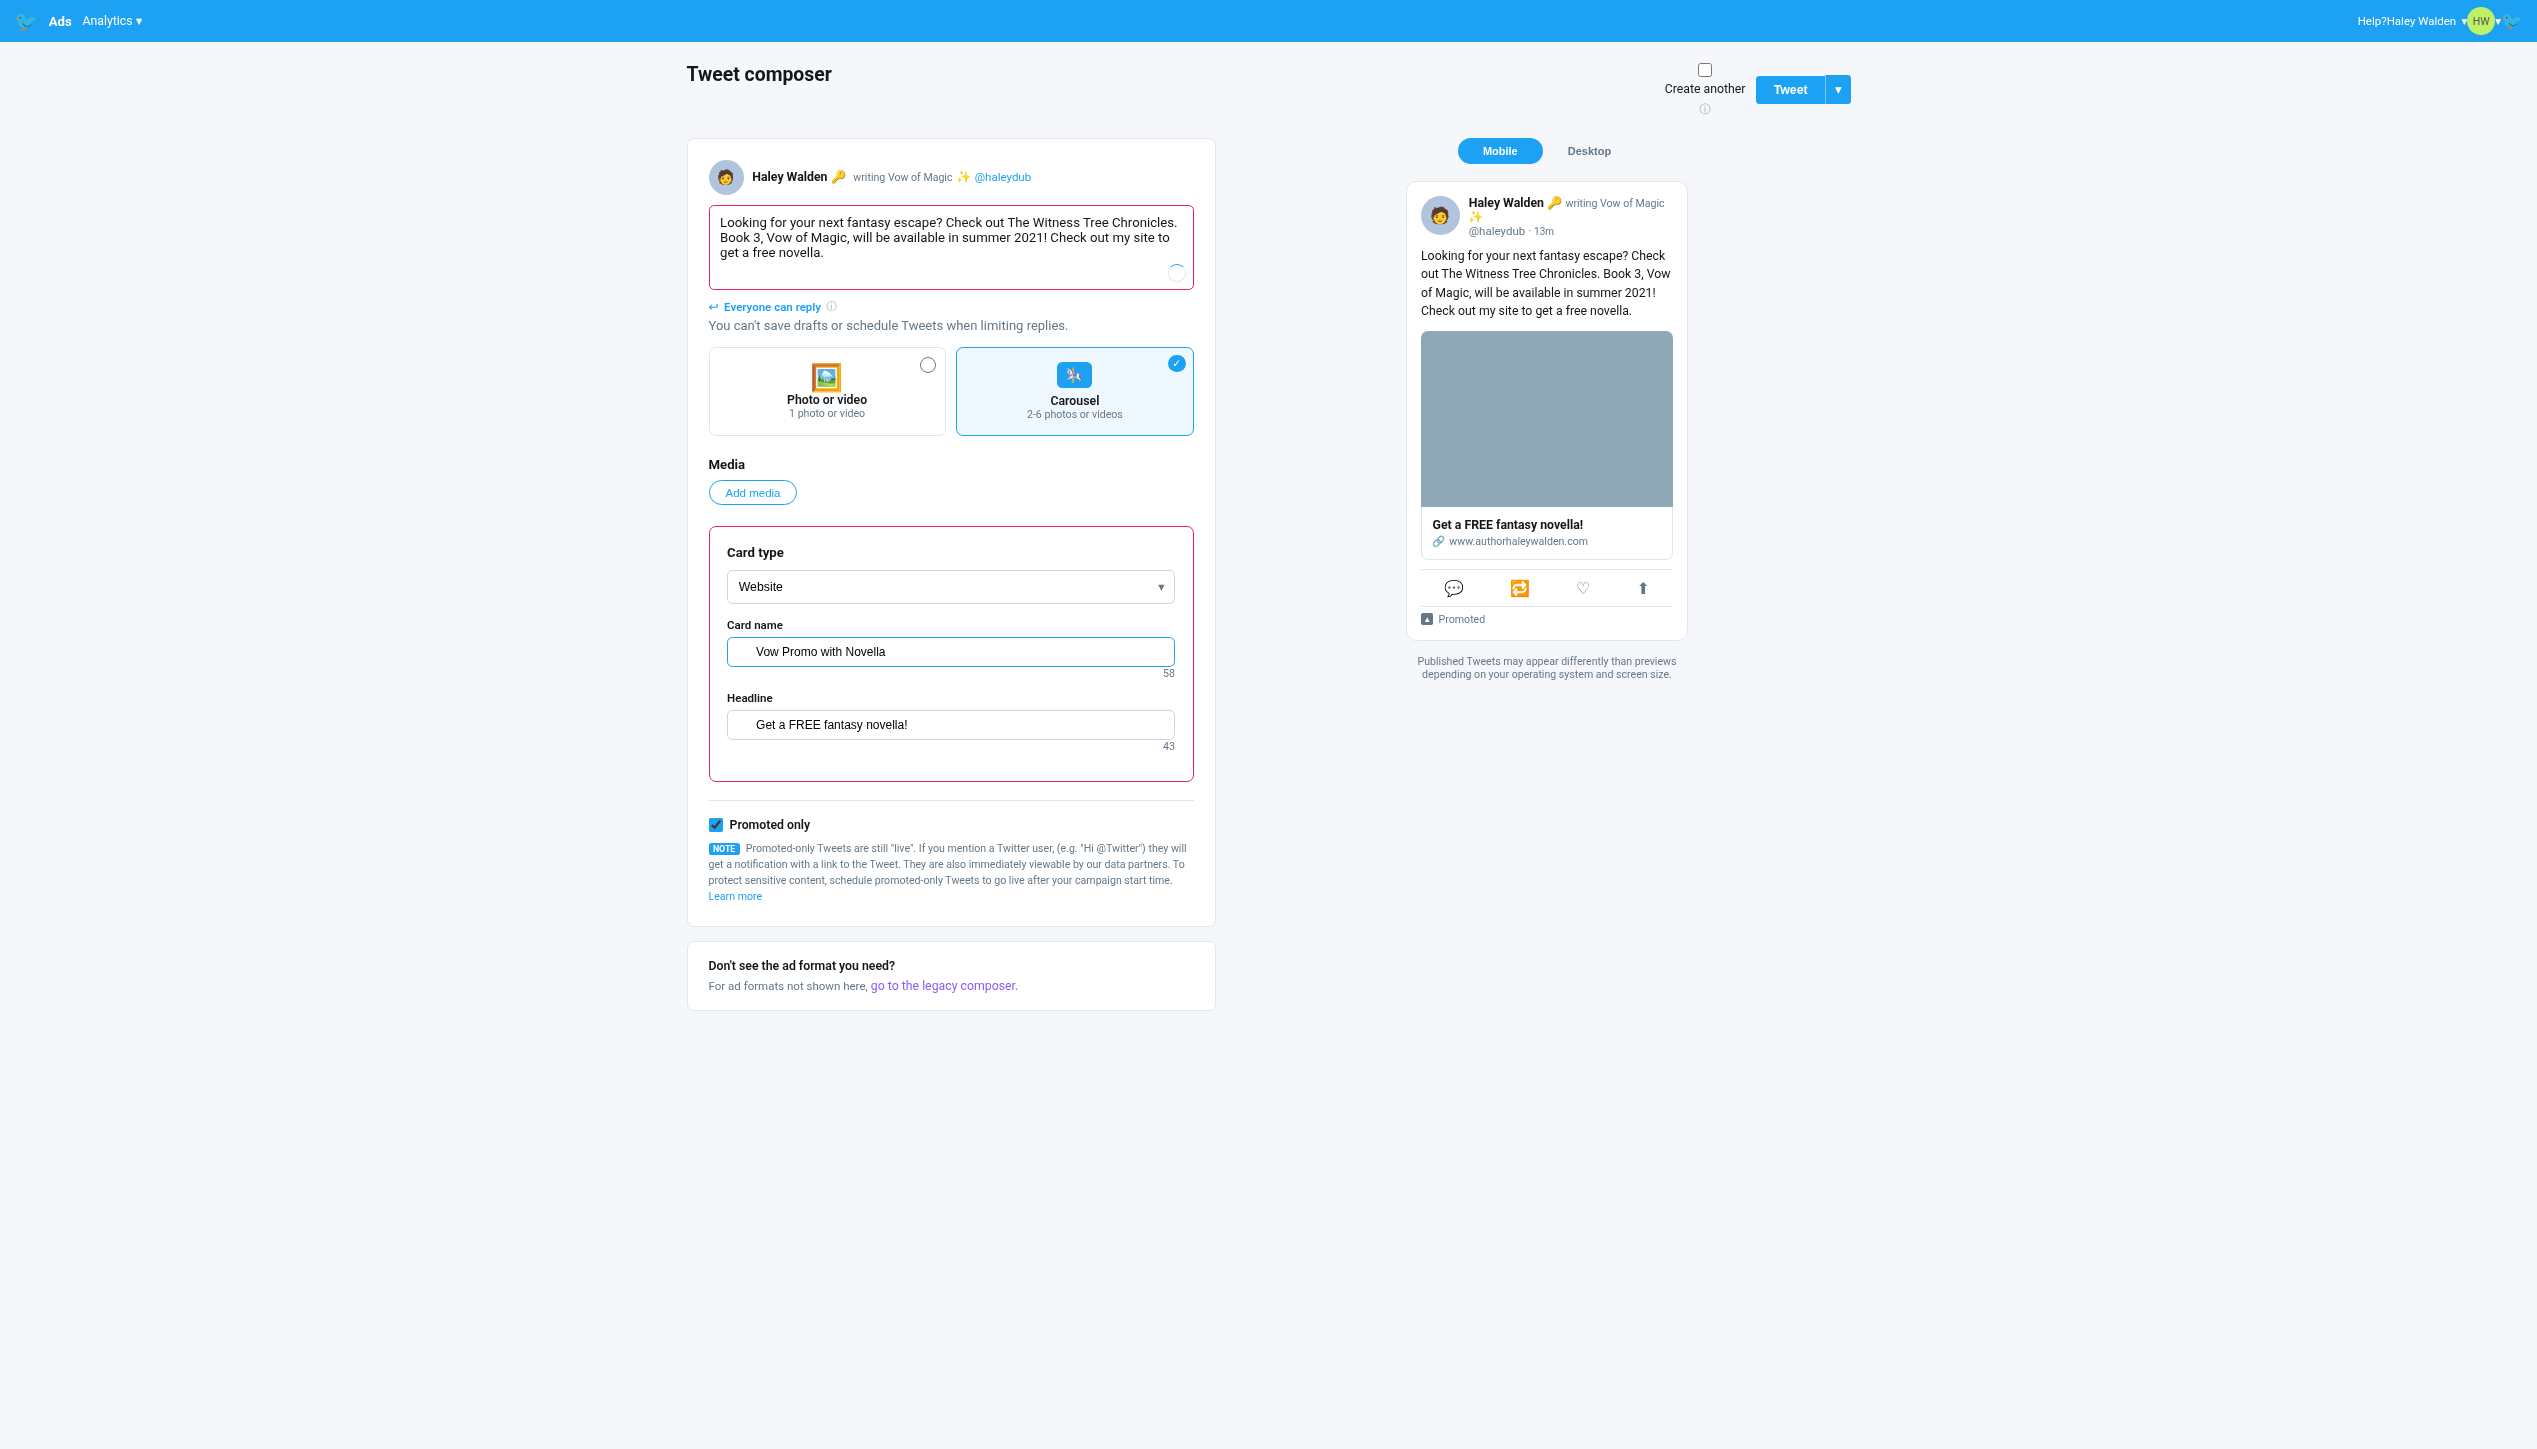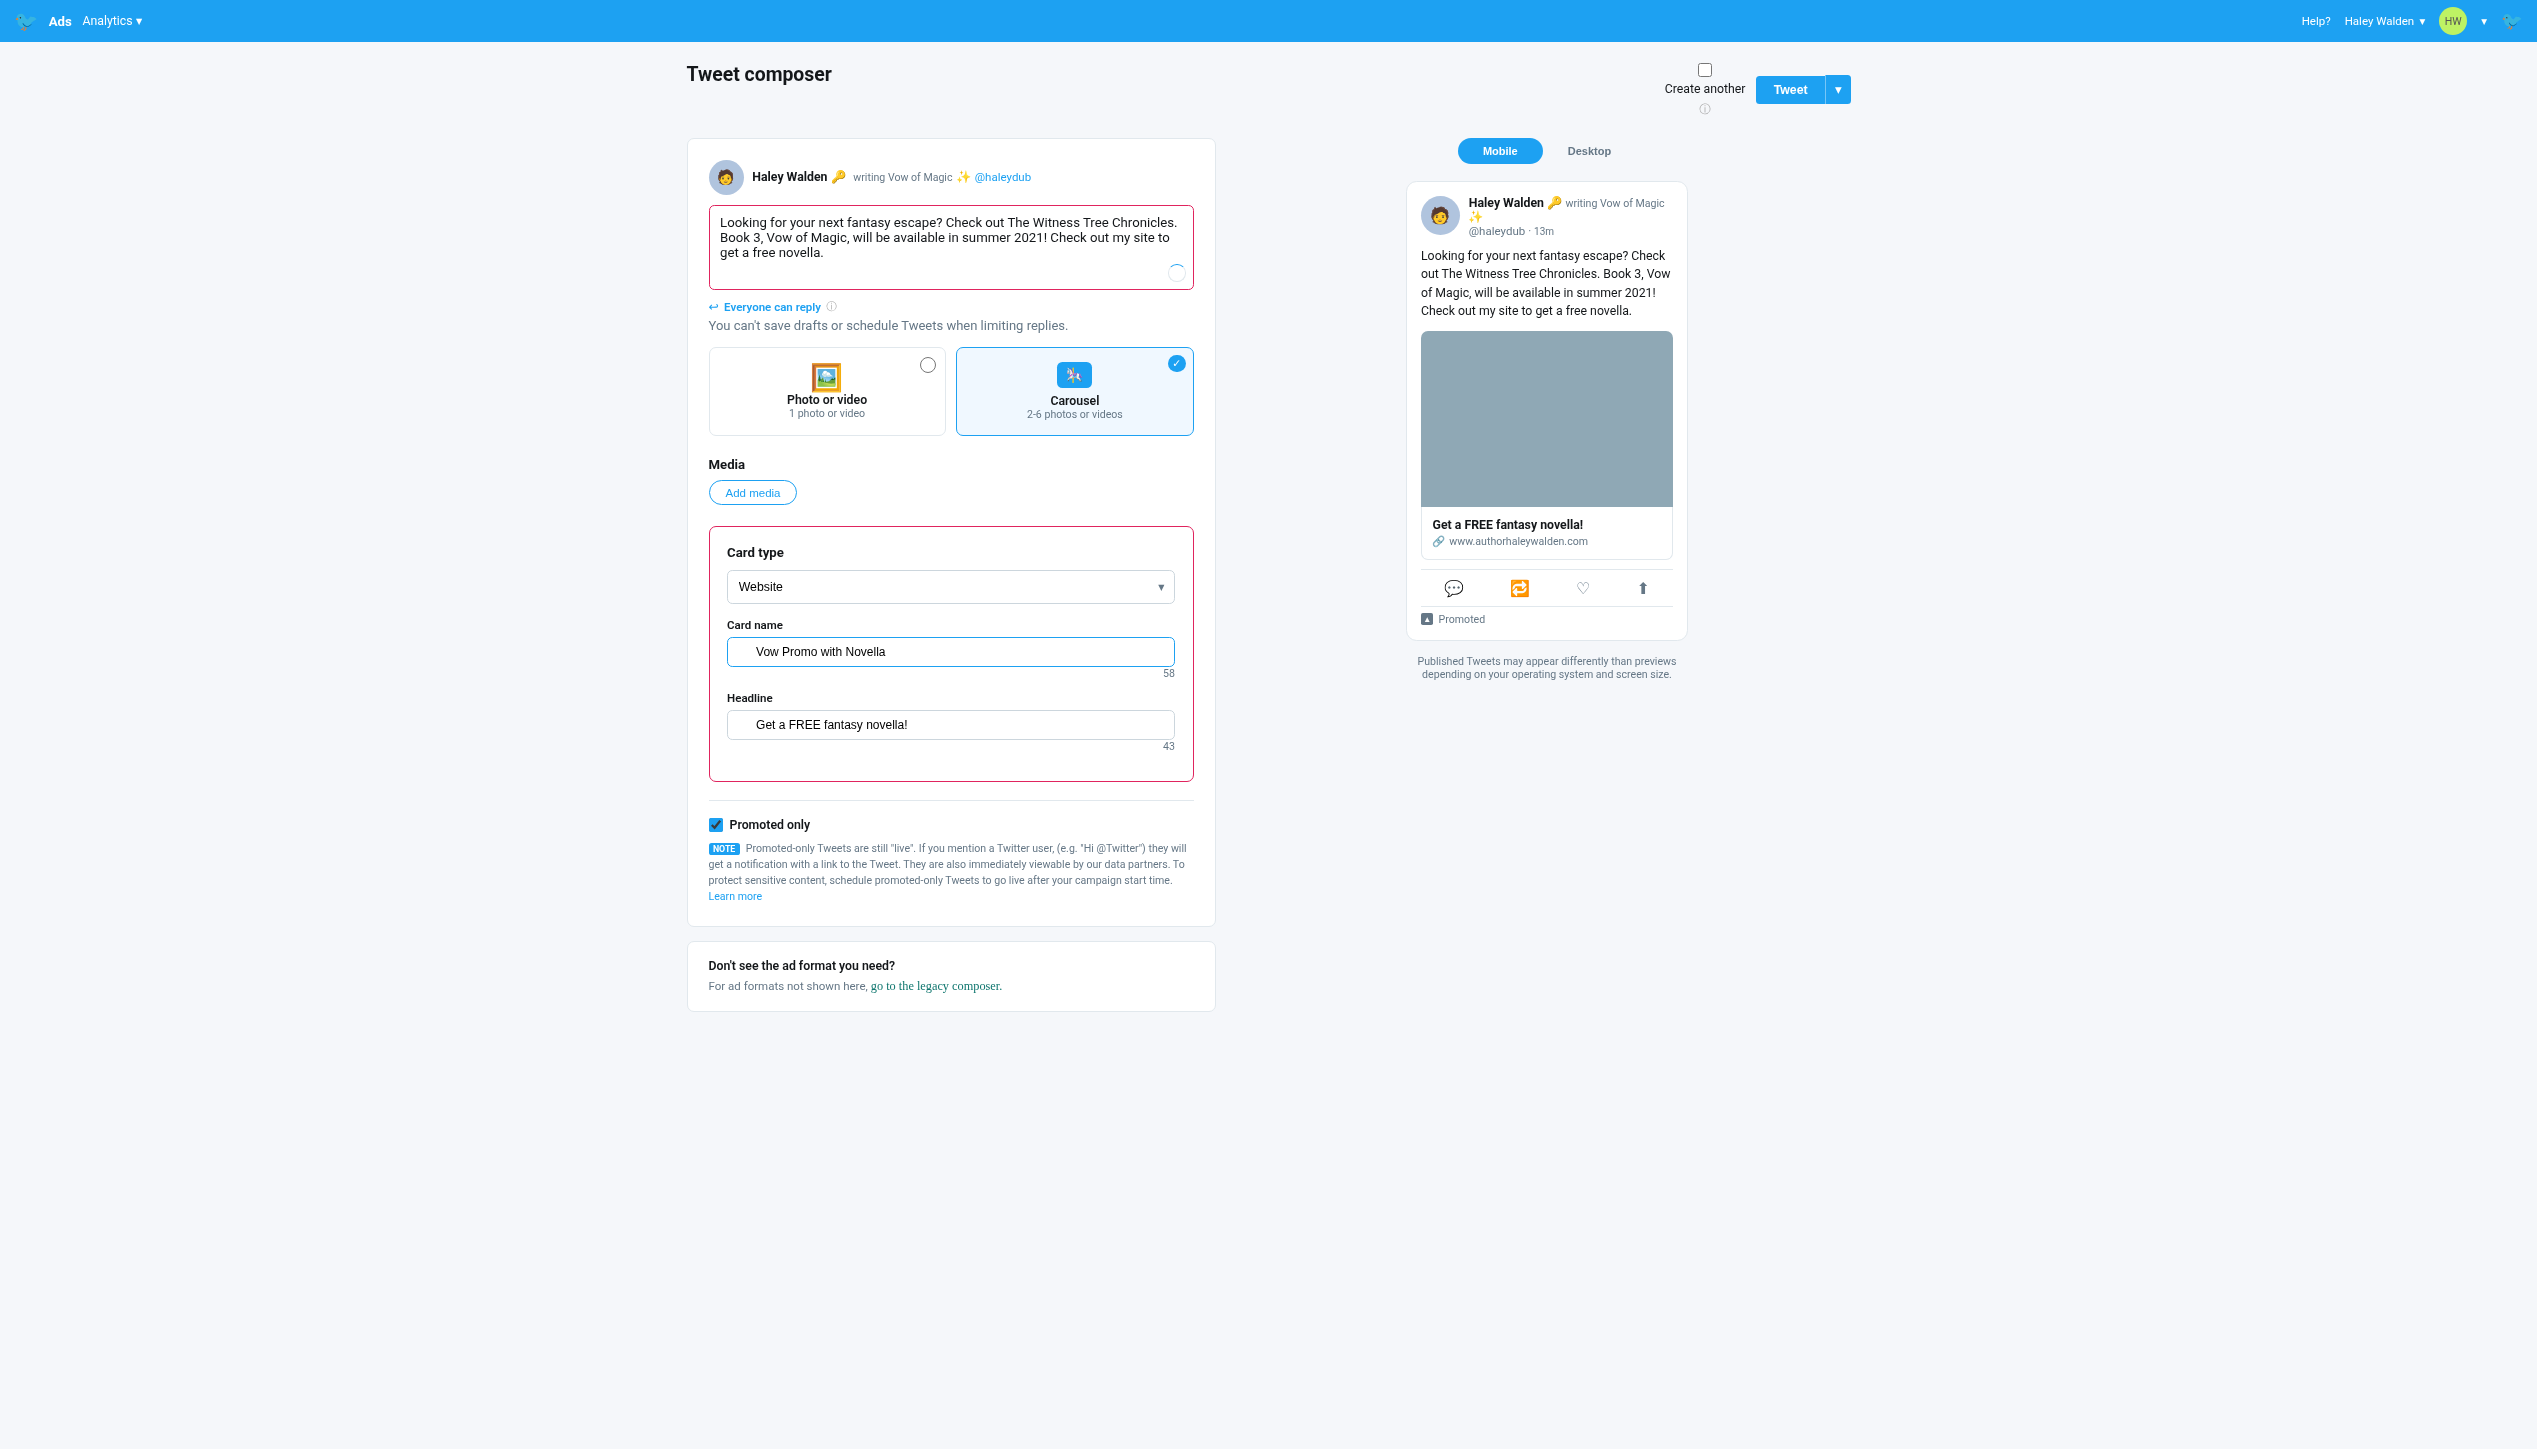--- a/index.html
+++ b/index.html
@@ -11,21 +11,21 @@
       display: flex;
       align-items: center;
       padding: 0 14px;
       height: 42px;
       justify-content: space-between;
     }
     .topnav-left { display: flex; align-items: center; gap: 10.6px; }
     .topnav-logo { color: white; font-size: 19.4px; }
     .topnav-ads { color: white; font-size: 13.2px; font-weight: 700; }
     .topnav-analytics { color: white; font-size: 12.3px; display: flex; align-items: center; gap: 3.5px; cursor: pointer; }
-    .topnav-right { display: flex; align-items: center; gap: 14px; color: white; font-size: 11.5px; }
+    .topnav-right { display: flex; align-items: center; gap: 0; color: white; font-size: 11.5px; }
     .topnav-right .help { cursor: pointer; }
     .topnav-user { display: flex; align-items: center; gap: 5.3px; cursor: pointer; }
     .avatar-circle { width: 28px; height: 28px; border-radius: 50%; background: #bef264; overflow: hidden; display: flex; align-items: center; justify-content: center; font-size: 10.6px; color: #555; }
 
     
     .page { padding: 21px 35px; max-width: 1234px; margin: 0 auto; }
 
     
     .page-header { display: flex; justify-content: space-between; margin-bottom: 21px; }
     .page-title { font-size: 19.4px; font-weight: 700; }
@@ -102,21 +102,21 @@
     .note-badge { background: #1da1f2; color: white; font-size: 8.8px; font-weight: 700; padding: 0.9px 4.4px; border-radius: 2.6px; margin-right: 3.5px; }
     .learn-more { color: #1da1f2; text-decoration: none; }
 
     
     .divider { border: none; border-top: 0.9px solid #e1e8ed; margin: 17.6px 0; }
 
     
     .legacy-card { background: white; border-radius: 7px; border: 0.9px solid #e1e8ed; padding: 17.6px 21px; margin-top: 14px; }
     .legacy-title { font-size: 12.3px; font-weight: 600; margin-bottom: 5.3px; }
     .legacy-text { font-size: 11.5px; color: #657786; }
-    .legacy-link { color: #0f766e; text-decoration: none; font-family: Liberation Serif, serif; }
+    .legacy-link { color: #8b5cf6; text-decoration: none; }
 
     
     .preview-tabs { display: flex; justify-content: center; gap: 0; margin-bottom: 17.6px; }
     .preview-tab { padding: 7px 25px; font-size: 11px; font-weight: 600; cursor: pointer; border-radius: 17.6px; border: none; background: transparent; color: #657786; }
     .preview-tab.active { background: #1da1f2; color: white; }
 
     
     .tweet-preview { background: white; border-radius: 10.6px; border: 0.9px solid #e1e8ed; padding: 14px; max-width: 282px; margin: 0 auto; }
     .preview-user-row { display: flex; gap: 8.8px; align-items: flex-start; margin-bottom: 8.8px; }
     .preview-avatar { width: 39px; height: 39px; border-radius: 50%; background: #b0c4de; display: flex; align-items: center; justify-content: center; font-size: 16px; flex-shrink: 0; }

